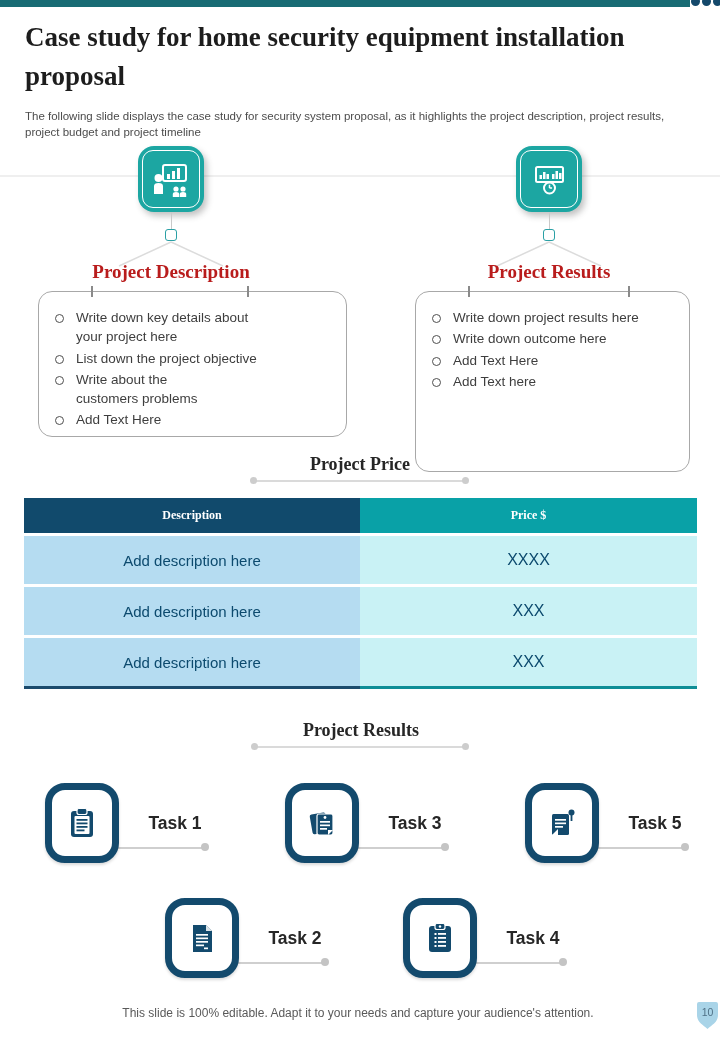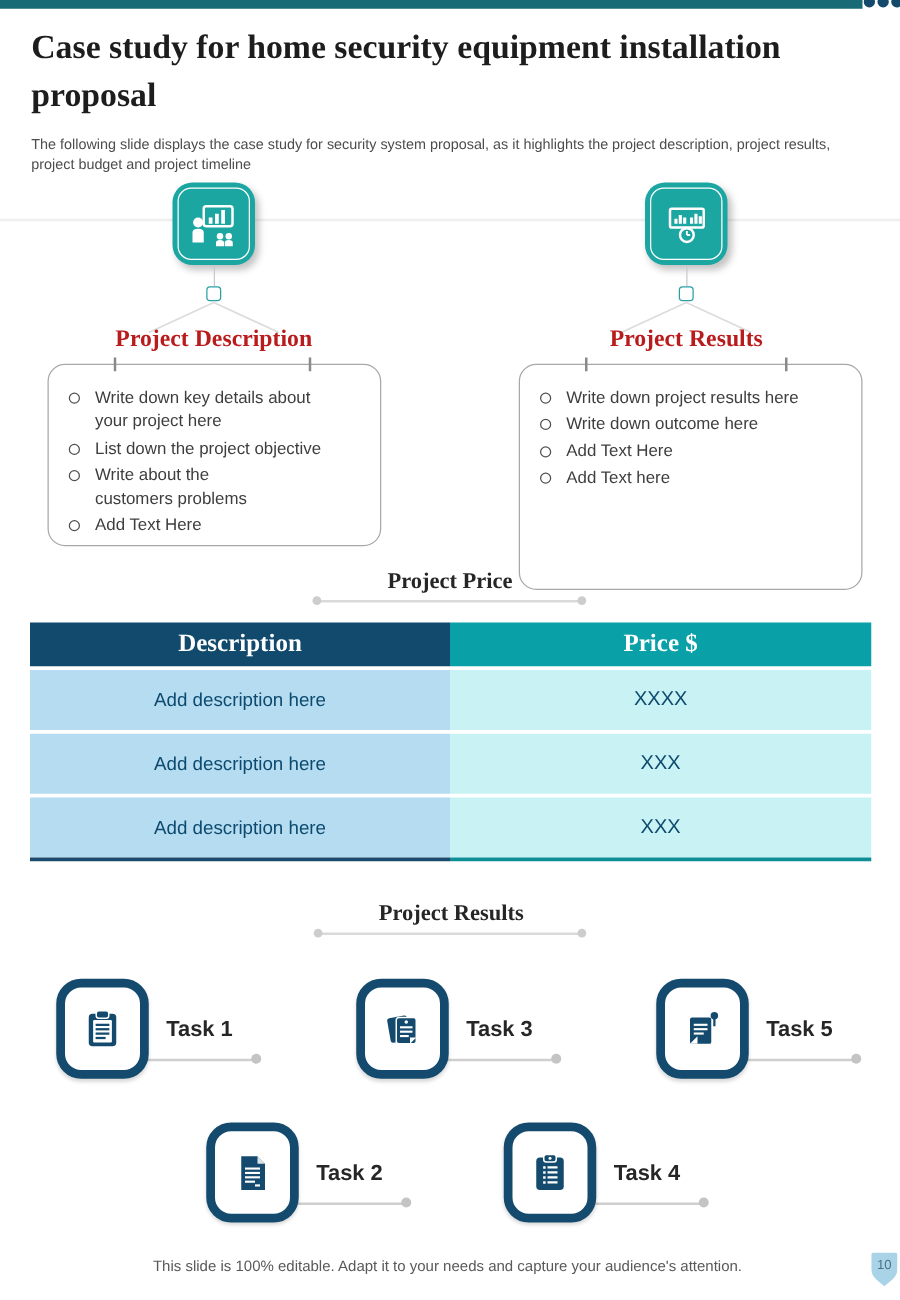--- a/index.html
+++ b/index.html
@@ -54,25 +54,25 @@
   .mid-heading{
     width:260px;text-align:center;
     font-family:"Liberation Serif", serif;font-weight:700;
     font-size:18px;color:#262626;
   }
   .rule{height:2px;background:#dadada;}
   .rule-dot{width:7px;height:7px;border-radius:50%;background:#cdcdcd;}
 
   
   .tbl-cell{box-sizing:border-box;display:flex;align-items:center;justify-content:center;}
-  .tbl-head{font-family:"Liberation Serif", serif;font-weight:700;font-size:20px;color:#ffffff;}
+  .tbl-head{font-family:"Liberation Serif", serif;font-weight:700;font-size:12px;color:#ffffff;}
   .tbl-body{font-size:15px;color:#0c4a6e;}
 
   
-  .task{width:175px;height:92px;}
+  .task{width:175px;height:92px;text-align:center;}
   .task-tile{
     position:absolute;left:0;top:0;width:74px;height:80px;box-sizing:border-box;
     border:7px solid #134a6d;border-radius:20px;background:#fff;z-index:1;
     display:flex;align-items:center;justify-content:center;
     box-shadow:0 2px 3px rgba(0,0,0,.15);
   }
   .task-line{position:absolute;left:37px;top:64px;width:123px;height:1.5px;background:#cfcfcf;z-index:0;}
   .task-end-dot{position:absolute;left:156px;top:60px;width:8px;height:8px;border-radius:50%;background:#c4c4c4;z-index:0;}
   .task-label{position:absolute;left:88px;top:30px;width:84px;font-size:17.5px;font-weight:700;color:#262626;z-index:1;}
 
@@ -135,21 +135,21 @@
 
 <div class="abs stem" style="left:548.5px;top:212px;"></div>
 <div class="abs mini-square" style="left:543px;top:229px;"></div>
 <svg class="abs" style="left:489px;top:241px;" width="120" height="26">
   <path d="M60 1 L8 25 M60 1 L112 25" stroke="#dcdcdc" stroke-width="1.5" fill="none"></path>
 </svg>
 
 <div class="abs section-heading" style="left:41px;top:261px;">Project Description</div>
 <div class="abs section-heading" style="left:419px;top:261px;">Project Results</div>
 
-<div class="abs textbox" style="left:38px;top:291px;width:267px;height:146px;">
+<div class="abs textbox" style="left:38px;top:291px;width:309px;height:146px;">
   <div class="bullet-row">
     <span class="bullet-dot"></span>
     <span class="bullet-text">Write down key details about
 your project here</span>
   </div>
   <div class="bullet-row">
     <span class="bullet-dot"></span>
     <span class="bullet-text">List down the project objective</span>
   </div>
   <div class="bullet-row">

